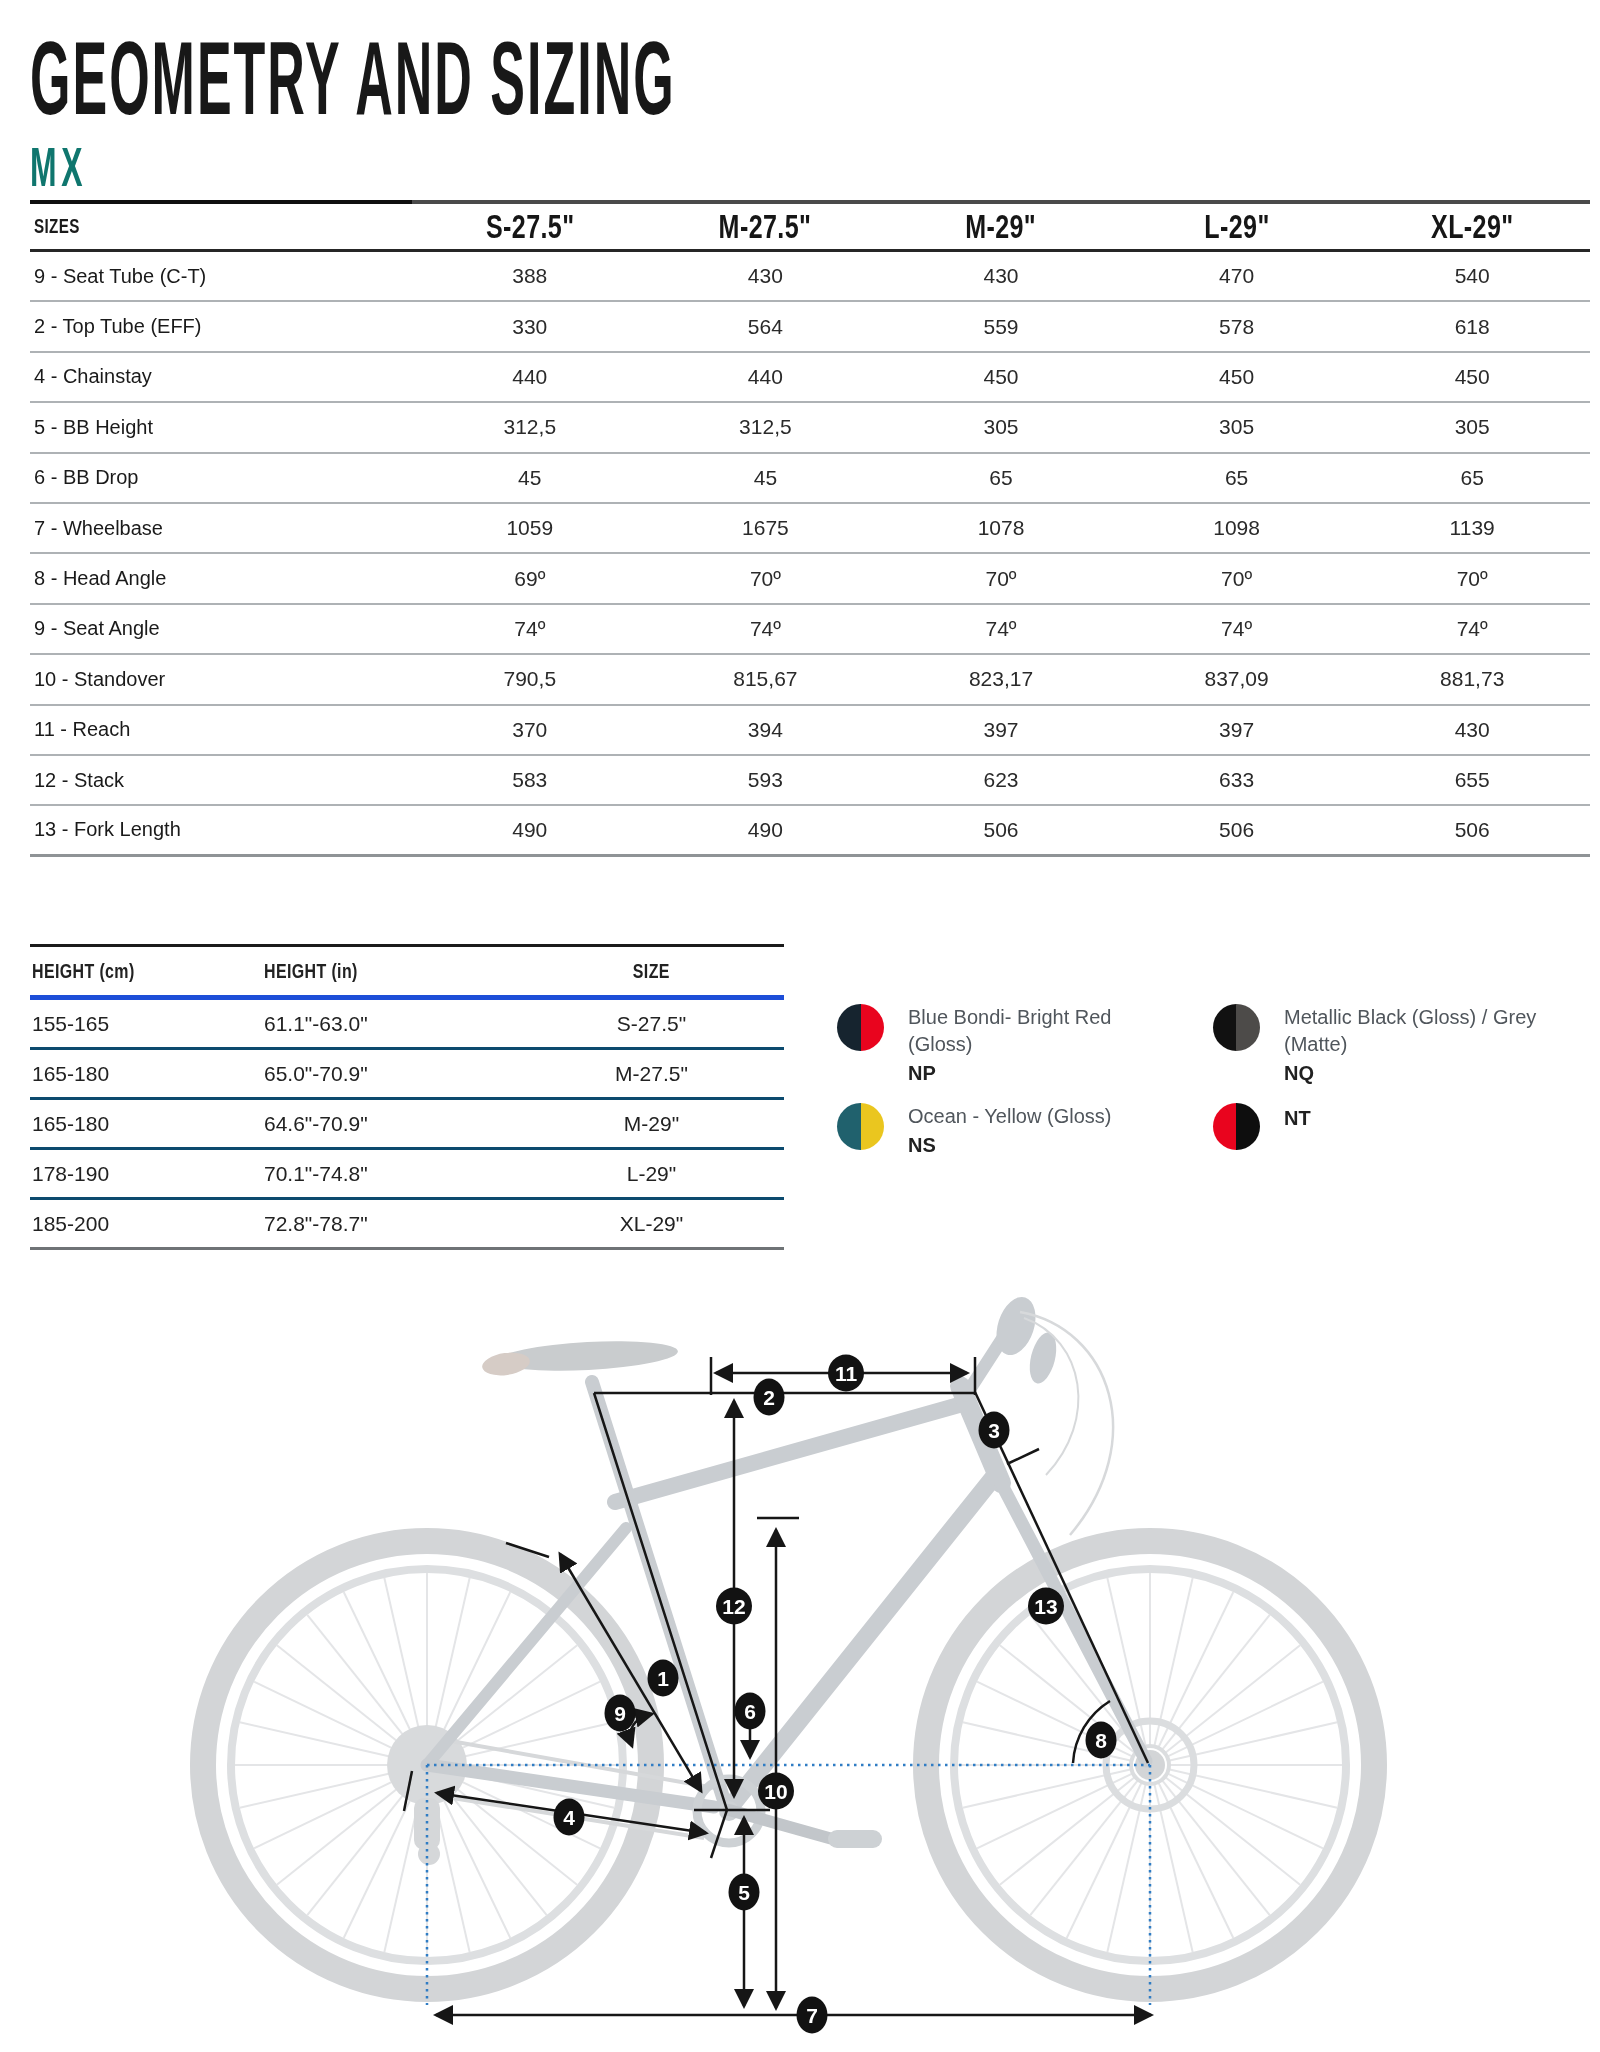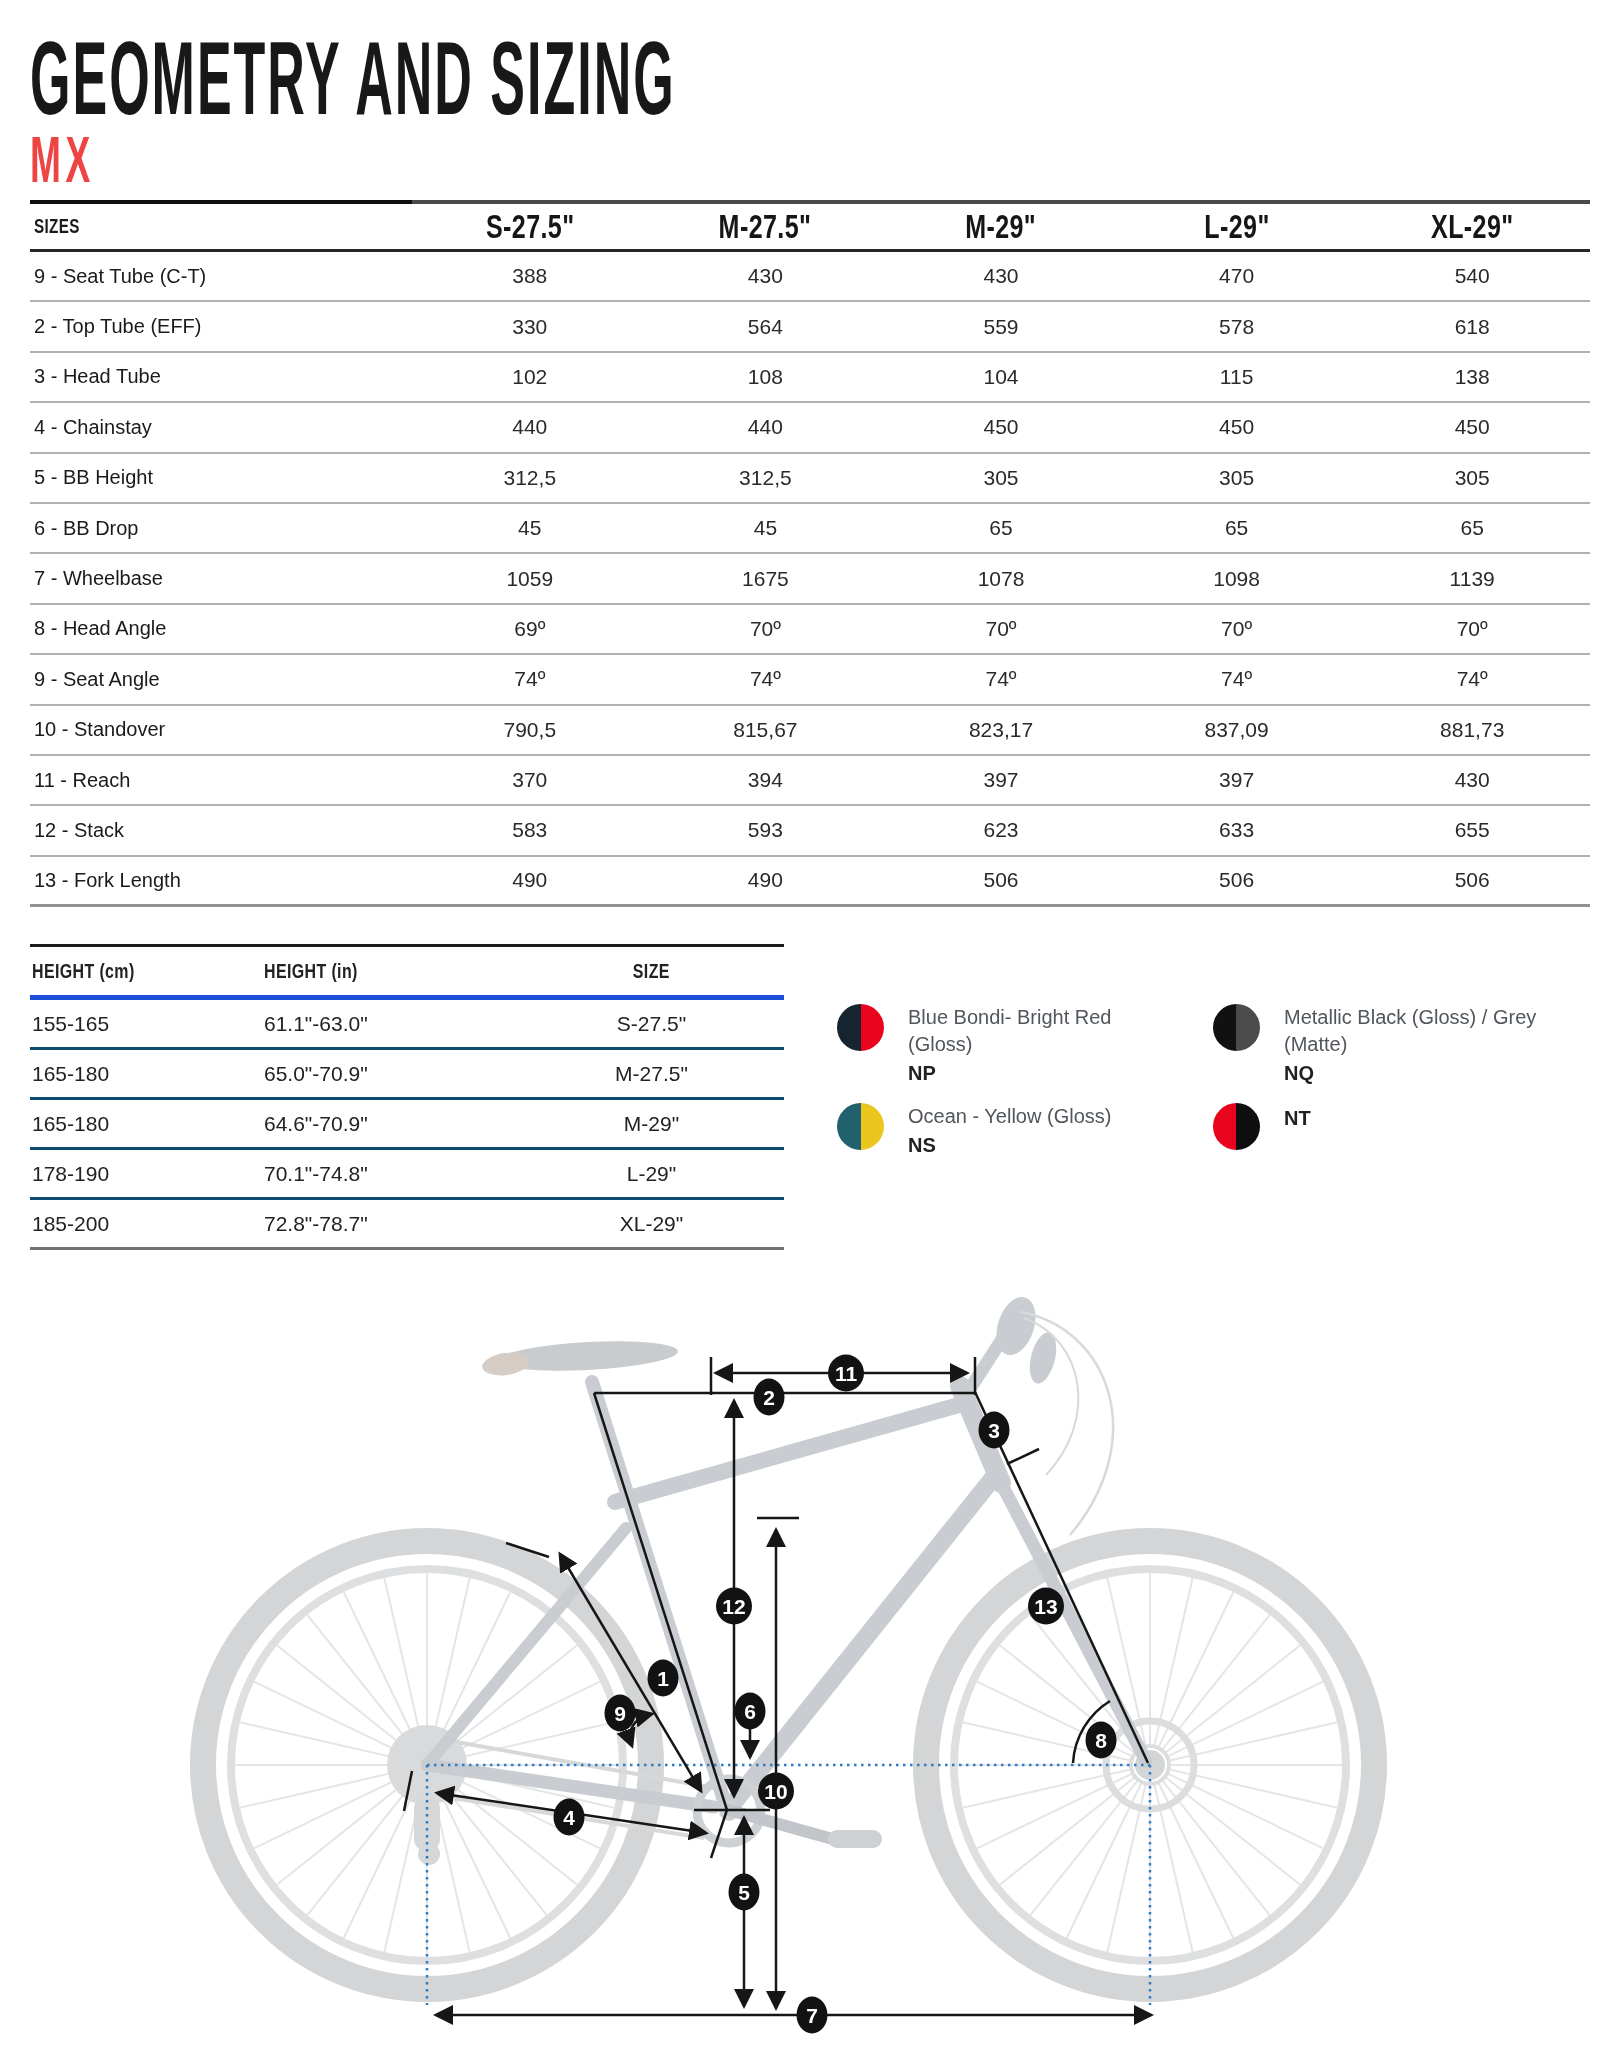--- a/index.html
+++ b/index.html
@@ -11,22 +11,22 @@
   .cond { display:inline-block; transform-origin:0 50%; white-space:nowrap; }
   .cond-c { display:inline-block; transform-origin:50% 50%; white-space:nowrap; }
 
   
   .page-title{
     position:absolute; left:30px; top:26px; font-size:104px; font-weight:bold;
     letter-spacing:4px; line-height:1; color:#181818;
   }
   .page-title .cond{ transform:scaleX(.50); }
   .page-subtitle{
-    position:absolute; left:30px; top:128px; font-size:64px; font-weight:bold;
-    letter-spacing:8px; line-height:1; color:#ef4444;
+    position:absolute; left:30px; top:140px; font-size:55px; font-weight:bold;
+    letter-spacing:8px; line-height:1; color:#0f766e;
   }
   .page-subtitle .cond{ transform:scaleX(.58); }
 
   
   .sizes-table{
     position:absolute; left:30px; top:200px; width:1560px;
     border-top:4px solid #4a4a4a;
   }
   .sizes-table .dark-seg{
     position:absolute; left:0; top:-4px; width:382px; height:4px; background:#0f0f0f;
@@ -97,28 +97,20 @@
         <div class="cell">470</div>
         <div class="cell">540</div>
       </div>
       <div class="t-row t-body-row">
         <div class="cell label">2 - Top Tube (EFF)</div>
         <div class="cell">330</div>
         <div class="cell">564</div>
         <div class="cell">559</div>
         <div class="cell">578</div>
         <div class="cell">618</div>
-      </div>
-      <div class="t-row t-body-row">
-        <div class="cell label">3 - Head Tube</div>
-        <div class="cell">102</div>
-        <div class="cell">108</div>
-        <div class="cell">104</div>
-        <div class="cell">115</div>
-        <div class="cell">138</div>
       </div>
       <div class="t-row t-body-row">
         <div class="cell label">4 - Chainstay</div>
         <div class="cell">440</div>
         <div class="cell">440</div>
         <div class="cell">450</div>
         <div class="cell">450</div>
         <div class="cell">450</div>
       </div>
       <div class="t-row t-body-row">

